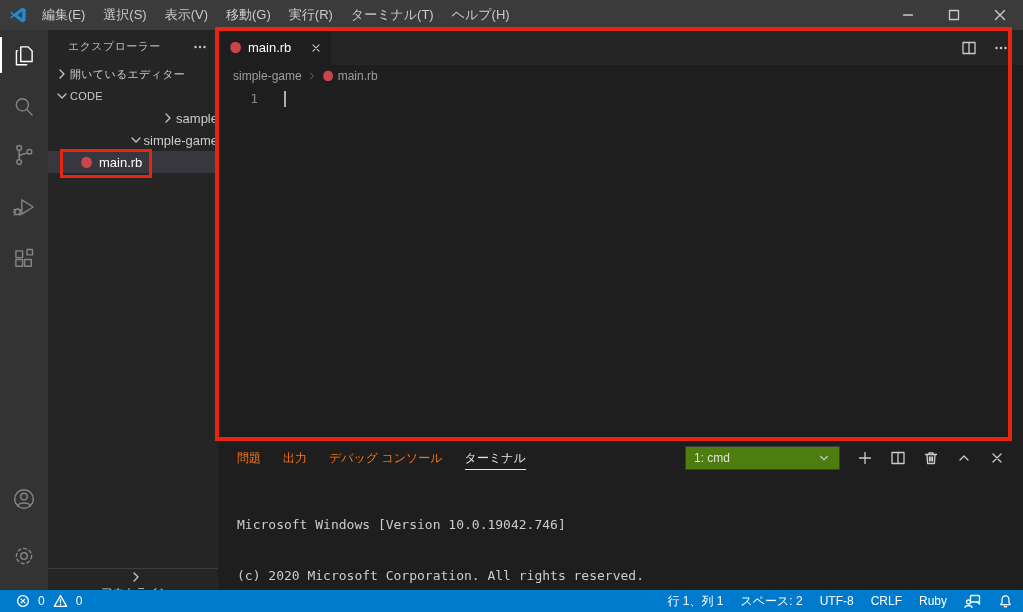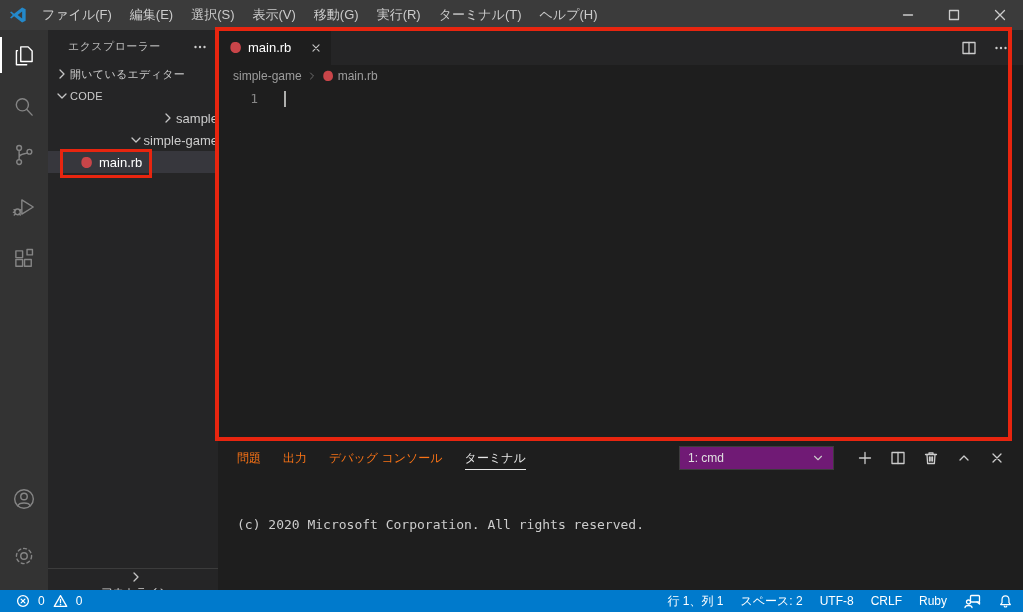--- a/index.html
+++ b/index.html
@@ -58,22 +58,22 @@
   .line-number { position:absolute; left:18px; top:3px; width:22px; text-align:right; color:#858585; line-height:18px; }
   .caret { position:absolute; left:66px; top:4px; width:2px; height:16px; background:#aeafad; }
 
   
   .panel { position:absolute; left:218px; top:441px; width:805px; height:149px; background:#1e1e1e; z-index:1; }
   .panel-tabbar { height:34px; display:flex; align-items:center; gap:22px; padding-left:19px; font-size:12px; }
   .panel-tab { color:#f97316; position:relative; line-height:34px; }
   .panel-tab.active { color:#e7e7e7; }
   .panel-tab.active::after { content:""; position:absolute; left:0; right:0; bottom:5px; height:1px; background:#e7e7e7; }
   .panel-actions { margin-left:auto; display:flex; align-items:center; gap:17px; padding-right:18px; color:#cccccc; }
-  .terminal-select { width:155px; height:24px; background:#701a75; border:1px solid #3c3c3c;
-    display:flex; align-items:center; padding:0 8px; font-size:12px; color:#e0e0e0; margin-right:6px; }
+  .terminal-select { width:155px; height:24px; background:#4d7c0f; border:1px solid #3c3c3c;
+    display:flex; align-items:center; padding:0 8px; font-size:12px; color:#e0e0e0; }
   .terminal-select .chev { margin-left:auto; color:#cccccc; }
   .terminal { padding:7px 0 0 19px; font-family:"DejaVu Sans Mono", monospace;
     font-size:13px; line-height:17px; color:#cccccc; white-space:pre; }
   .t-line { min-height:17px; }
 
   
   .statusbar { position:absolute; left:0; bottom:0; width:1023px; height:22px; background:#007acc;
     color:#ffffff; display:flex; align-items:center; font-size:12px; padding:0 10px 0 10px; z-index:5; }
   .sb-left { display:flex; align-items:center; gap:8px; padding-left:6px; }
   .sb-right { margin-left:auto; display:flex; align-items:center; gap:17px; }
@@ -86,21 +86,20 @@
 </head>
 <body>
 
 <div class="titlebar">
   <span class="logo">
     <svg width="18" height="18" viewBox="0 0 24 24">
       <path fill="#2489ca" d="M17.5 2 L22.2 4.4 V19.6 L17.5 22 L6.8 13.6 L3 16.6 L1.4 15.6 L5 12 L1.4 8.4 L3 7.4 L6.8 10.4 Z"></path>
       <path fill="#3b3b3b" d="M17.5 7.2 L11.5 12 L17.5 16.8 Z"></path>
     </svg>
   </span>
-  <span class="menu-item">ファイル(F)</span>
   <span class="menu-item">編集(E)</span>
   <span class="menu-item">選択(S)</span>
   <span class="menu-item">表示(V)</span>
   <span class="menu-item">移動(G)</span>
   <span class="menu-item">実行(R)</span>
   <span class="menu-item">ターミナル(T)</span>
   <span class="menu-item">ヘルプ(H)</span>
   <div class="win-controls">
     <div class="win-btn">
       <svg width="12" height="12" viewBox="0 0 12 12">
@@ -330,20 +329,21 @@
           </svg>
       </span>
       <span>
         <svg width="16" height="16" viewBox="0 0 16 16">
             <path class="stroke" d="M4 4 L12 12 M12 4 L4 12"></path>
           </svg>
       </span>
     </div>
   </div>
   <div class="terminal">
+    <div class="t-line">Microsoft Windows [Version 10.0.19042.746]</div>
     <div class="t-line">(c) 2020 Microsoft Corporation. All rights reserved.</div>
     
     
   </div>
 </div>
 
 <div class="statusbar" style="background-color: rgb(0, 122, 204);">
   <div class="sb-left">
     <span>
       <svg width="14" height="14" viewBox="0 0 14 14">

